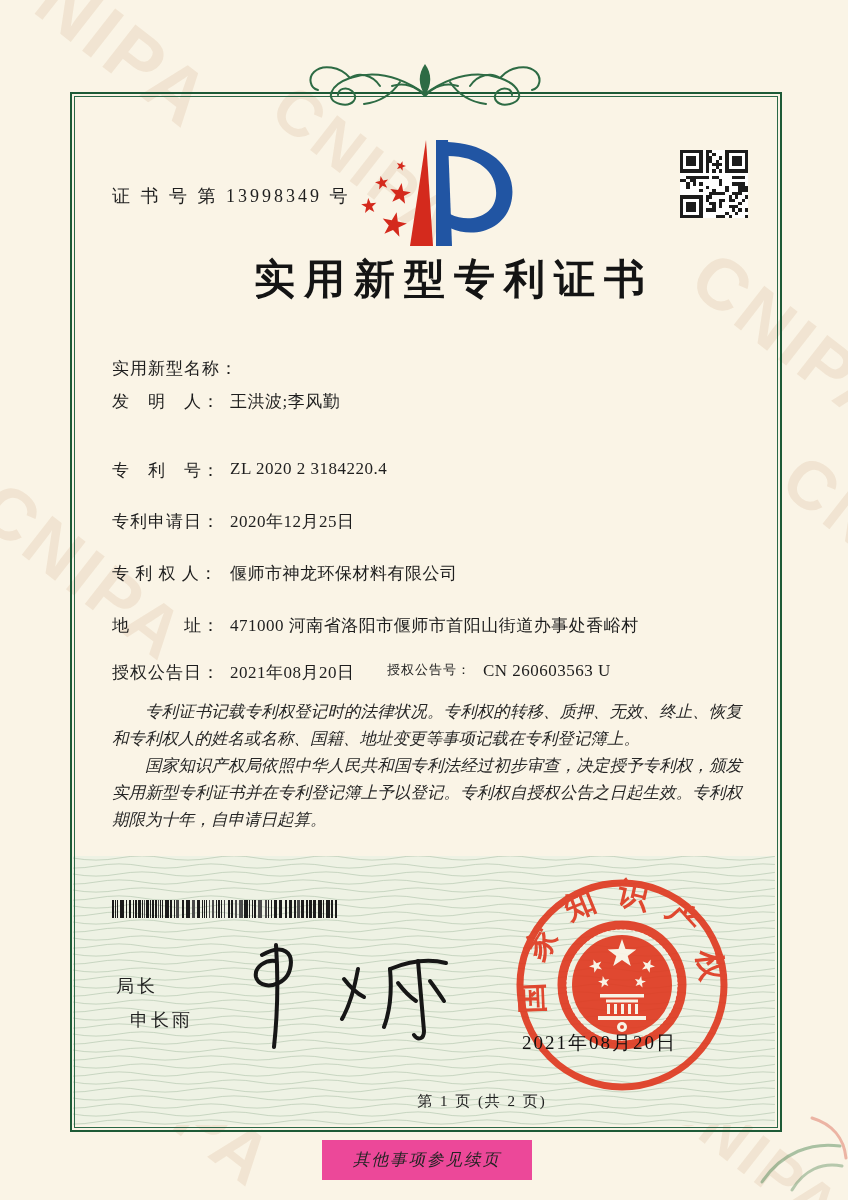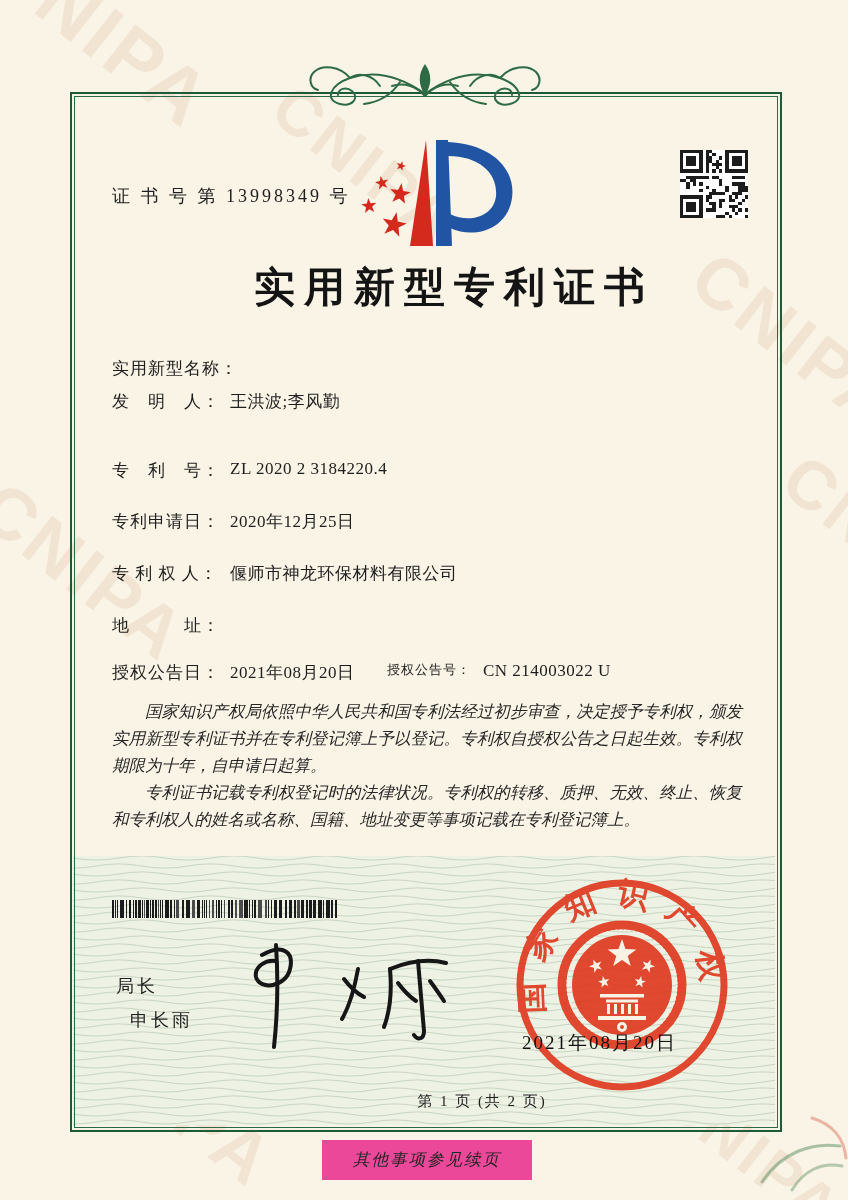--- a/index.html
+++ b/index.html
@@ -26,21 +26,21 @@
   .frame-inner{
     position:absolute;left:2px;top:2px;right:2px;bottom:2px;
     border:1px solid #2a6847;
   }
   
   .band{left:73px;top:856px;width:702px;height:269px;z-index:1;background:#eef2e4;}
   
   .cert-no{left:112px;top:148px;z-index:3;font-size:18px;letter-spacing:3px;color:#1f1f1f;margin-top:36px;}
   .title{
     left:70px;top:252px;width:768px;z-index:3;text-align:center;
-    font-size:41px;font-weight:bold;letter-spacing:9px;color:#141414;margin-top:8px;
+    font-size:41px;font-weight:bold;letter-spacing:9px;color:#141414;
   }
   .row{left:112px;z-index:3;height:24px;width:640px;}
   .row .lbl{position:absolute;left:0;font-size:17px;letter-spacing:1px;color:#1e1e1e;white-space:nowrap;}
   .row .val{position:absolute;left:118px;font-size:17px;letter-spacing:0.5px;color:#1e1e1e;white-space:nowrap;}
   .row .lbl2{position:absolute;left:275px;font-size:13px;letter-spacing:1px;color:#1e1e1e;white-space:nowrap;}
   .row .val2{position:absolute;left:371px;font-size:17px;letter-spacing:0.5px;color:#1e1e1e;white-space:nowrap;}
   .paras{
     left:112px;top:698px;width:630px;z-index:3;
     font-size:16.5px;line-height:27px;text-align:justify;
     font-style:italic;color:#262626;
@@ -356,31 +356,32 @@
 <div class="abs row" style="top:510px;">
   <span class="lbl">专利申请日：</span>
   <span class="val">2020年12月25日</span>
 </div>
 <div class="abs row" style="top:562px;">
   <span class="lbl">专 利 权 人：</span>
   <span class="val">偃师市神龙环保材料有限公司</span>
 </div>
 <div class="abs row" style="top:614px;">
   <span class="lbl">地　　　址：</span>
+  <span class="val">471000 河南省洛阳市偃师市首阳山街道办事处香峪村</span>
 </div>
 <div class="abs row" style="top:661px;">
   <span class="lbl">授权公告日：</span>
   <span class="val">2021年08月20日</span>
   <span class="lbl2">授权公告号：</span>
-  <span class="val2">CN 214003022 U</span>
+  <span class="val2">CN 260603563 U</span>
 </div>
 
 <div class="abs paras">
+  <p>专利证书记载专利权登记时的法律状况。专利权的转移、质押、无效、终止、恢复和专利权人的姓名或名称、国籍、地址变更等事项记载在专利登记簿上。</p>
   <p>国家知识产权局依照中华人民共和国专利法经过初步审查，决定授予专利权，颁发实用新型专利证书并在专利登记簿上予以登记。专利权自授权公告之日起生效。专利权期限为十年，自申请日起算。</p>
-  <p>专利证书记载专利权登记时的法律状况。专利权的转移、质押、无效、终止、恢复和专利权人的姓名或名称、国籍、地址变更等事项记载在专利登记簿上。</p>
 </div>
 
 <svg class="abs" style="left:112px;top:900px;z-index:3;" id="barcode-svg" width="230" height="18" viewBox="0 0 230 18">
     <rect x="0" y="0" width="2" height="18" fill="#1b1b1b"></rect>
     <rect x="3" y="0" width="1" height="18" fill="#1b1b1b"></rect>
     <rect x="5" y="0" width="1" height="18" fill="#1b1b1b"></rect>
     <rect x="8" y="0" width="4" height="18" fill="#1b1b1b"></rect>
     <rect x="14" y="0" width="1" height="18" fill="#1b1b1b"></rect>
     <rect x="17" y="0" width="2" height="18" fill="#1b1b1b"></rect>
     <rect x="21" y="0" width="1" height="18" fill="#1b1b1b"></rect>

